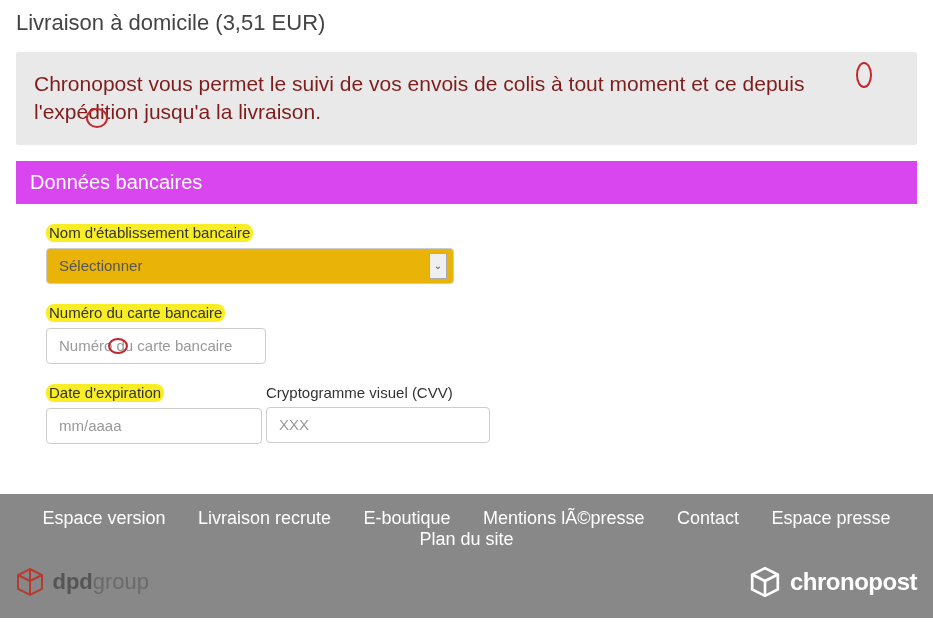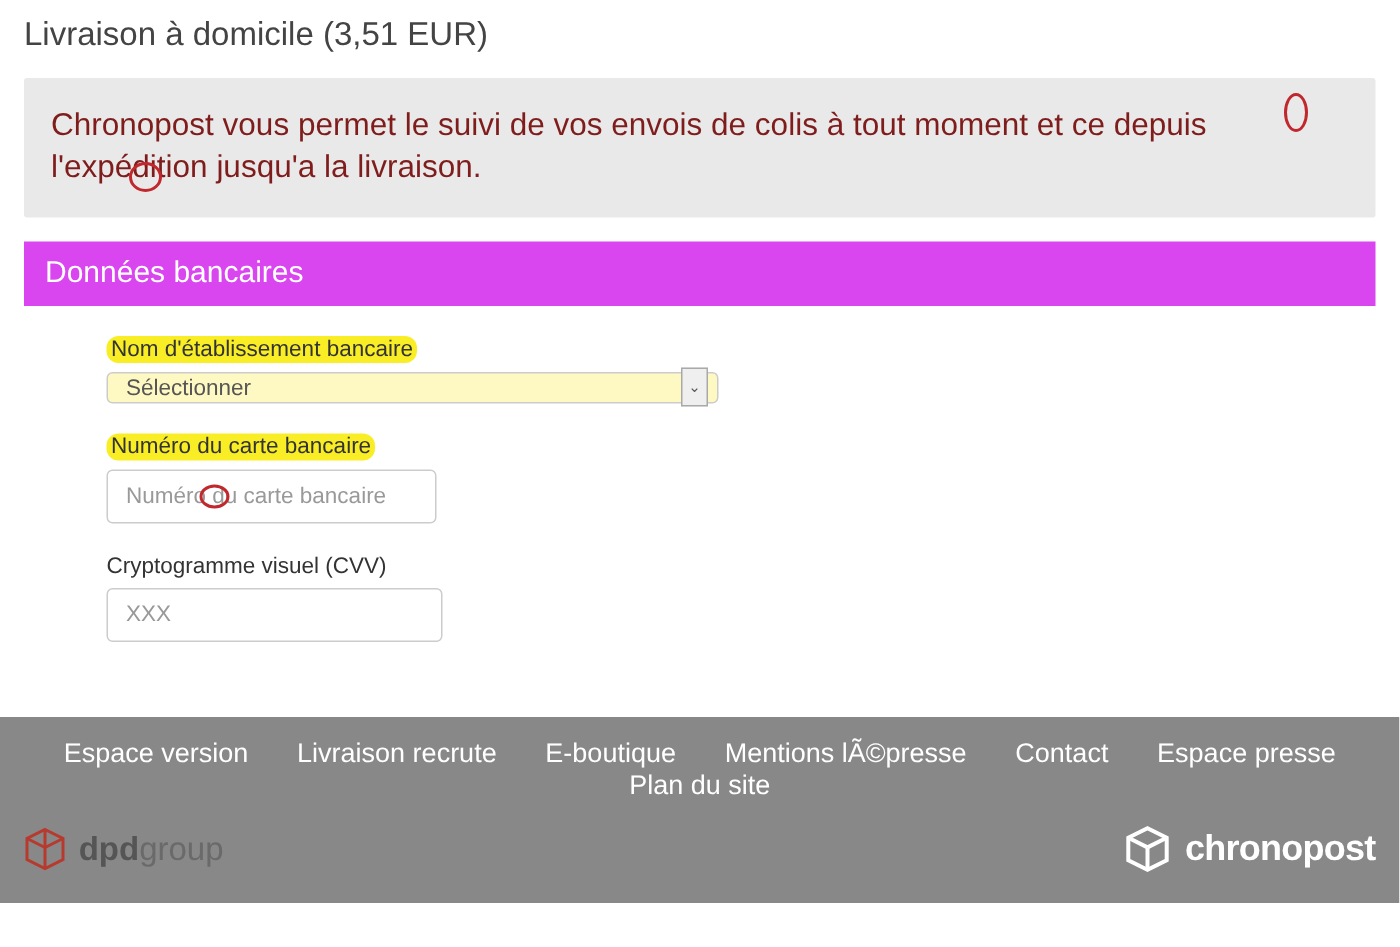--- a/index.html
+++ b/index.html
@@ -1,25 +1,25 @@
 <!DOCTYPE html>
 <html><head>
   <meta charset="utf-8">
   <style>
     * { box-sizing: border-box; margin: 0; padding: 0; }
     body { font-family: Arial, Helvetica, sans-serif; background: #fff; color: #333; width: 933px; }
     .header-title { font-size: 22px; color: #444; padding: 10px 16px 16px 16px; }
     .info-box { background: #e9e9e9; margin: 0 16px 16px 16px; padding: 18px 18px; border-radius: 2px; position: relative; }
     .info-text { font-size: 21px; color: #7f1d1d; line-height: 1.35; }
     .section-bar { background: #d946ef; color: #fff; font-size: 20px; padding: 10px 14px; margin: 0 16px; }
-    .form-area { padding: 20px 28px 30px 46px; margin-left: 25px; }
+    .form-area { padding: 20px 28px 30px 46px; }
     .fg { margin-bottom: 20px; }
     .hl { background: #f9ee26; display: inline-block; padding: 0 3px 1px 3px; border-radius: 8px; font-size: 15px; margin-bottom: 6px; position: relative; }
     .plain-label { font-size: 15px; display: inline-block; margin-bottom: 6px; }
-    .select-wrap { width: 408px; height: 21px; border: 1px solid #ccc; border-radius: 4px; display: flex; align-items: center; padding: 0 6px 0 12px; background: #fef9c3; position: relative; }
+    .select-wrap { width: 408px; height: 36px; border: 1px solid #ccc; border-radius: 4px; display: flex; align-items: center; padding: 0 6px 0 12px; background: #eab308; position: relative; }
     .select-text { font-size: 15px; color: #555; flex: 1; }
     .select-btn { width: 18px; height: 26px; background: #efefef; border: 1px solid #a9a9a9; display: flex; align-items: center; justify-content: center; font-size: 10px; color: #555; }
     .txt-input { width: 220px; height: 36px; border: 1px solid #ccc; border-radius: 4px; padding: 0 12px; font-size: 15px; color: #555; }
     .txt-input::placeholder { color: #999; }
     .row { display: flex; gap: 0; }
     .col1 { width: 220px; }
     .col2 { width: 220px; }
     .btn-primary { background: #337ab7; color: #fff; border: 1px solid #2e6da4; border-radius: 4px; padding: 9px 18px; font-size: 15px; cursor: pointer; margin-top: 10px; }
     .footer { background: #888; padding: 14px 0 20px 0; position: relative; }
     .footer-links { text-align: center; }
@@ -58,20 +58,24 @@
     <span class="hl" style="position:relative;">
       <span>Numéro du carte bancaire</span>
     </span><br>
     <div style="position:relative;display:inline-block;">
       <input class="txt-input" type="text" placeholder="Numéro du carte bancaire" style="">
       <span class="red-circle" style="width:20px;height:16px;left:62px;top:10px;"></span>
     </div>
   </div>
 
   <div class="fg row">
+    <div class="col1">
+      <span class="hl">Date d'expiration</span><br>
+      <input class="txt-input" type="text" style="width: 216px;" placeholder="mm/aaaa">
+    </div>
     <div class="col2">
       <span class="plain-label">Cryptogramme visuel (CVV)</span><br>
       <input class="txt-input" type="text" style="width: 224px;" placeholder="XXX">
     </div>
   </div>
 
 
 </div>
 
 <div class="footer">

